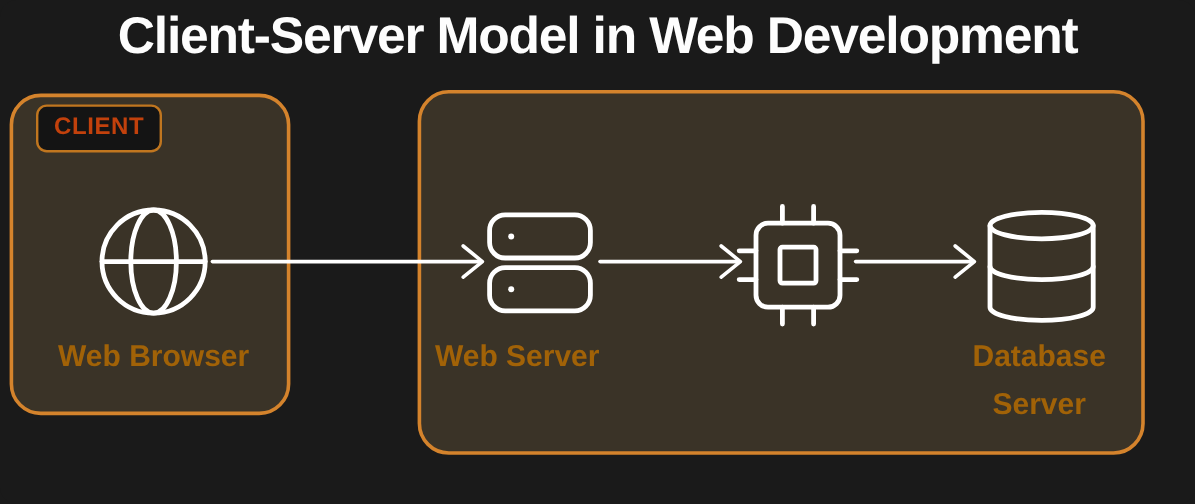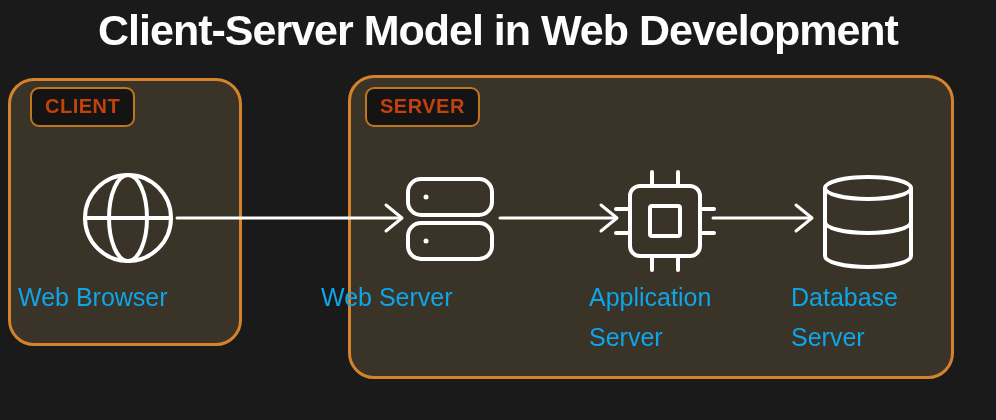--- a/index.html
+++ b/index.html
@@ -57,24 +57,24 @@
     font-weight: bold;
     letter-spacing: 0.5px;
     padding: 5px 13px 7px 13px;
     line-height: 1.2;
   }
   .client-badge { left: 30px; top: 87px; }
   .server-badge { left: 365px; top: 87px; }
   .node-label {
     position: absolute;
     top: 277px;
-    color: #0ea5e9;
+    color: #a16207;
     font-size: 25px;
-    font-weight: normal;
-    text-align: left;
+    font-weight: bold;
+    text-align: center;
     line-height: 40px;
   }
   .label-web-browser { left: 18px;  width: 220px; }
   .label-web-server  { left: 321px; width: 220px; }
   .label-app-server  { left: 589px; width: 150px; }
   .label-db-server   { left: 791px; width: 150px; }
   .diagram-svg {
     position: absolute;
     left: 0;
     top: 0;
@@ -102,21 +102,20 @@
 <body>
 
 <div class="canvas">
 
   <div class="title">Client-Server Model in Web Development</div>
 
   <div class="group-box client-box"></div>
   <div class="group-box server-box"></div>
 
   <div class="badge client-badge">CLIENT</div>
-  <div class="badge server-badge">SERVER</div>
 
   <svg class="diagram-svg" viewBox="0 0 996 420" xmlns="http://www.w3.org/2000/svg">
 
     <g>
       <circle class="stroke" cx="128" cy="218" r="43"></circle>
       <line class="stroke" x1="85" y1="218" x2="171" y2="218"></line>
       <ellipse class="stroke" cx="128" cy="218" rx="19" ry="43"></ellipse>
     </g>
 
     <g>
@@ -152,16 +151,15 @@
     </g>
 
     <g>
       <line class="arrow" x1="713" y1="218" x2="811" y2="218"></line>
       <path class="arrow" d="M796 205 L812 218 L796 231"></path>
     </g>
   </svg>
 
   <div class="node-label label-web-browser">Web Browser</div>
   <div class="node-label label-web-server">Web Server</div>
-  <div class="node-label label-app-server">Application Server</div>
   <div class="node-label label-db-server">Database Server</div>
 
 </div>
 
 </body></html>

